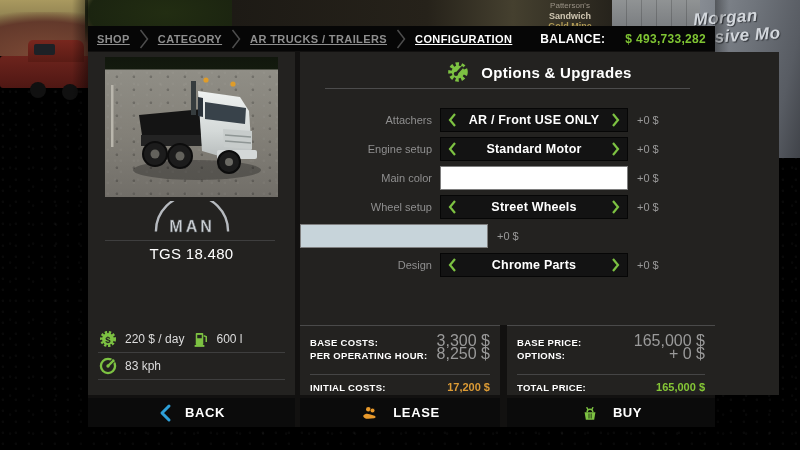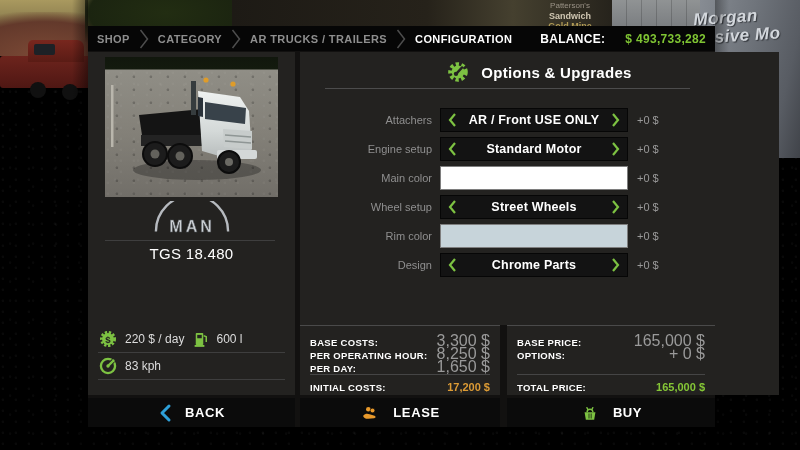--- a/index.html
+++ b/index.html
@@ -41,21 +41,21 @@
   .rt-w2{left:62px;top:84px;width:16px;height:16px;background:#101010;border-radius:50%;}
   .rt-w3{left:98px;top:85px;width:15px;height:15px;background:#101010;border-radius:50%;}
   .shadow-l{left:72px;top:0;width:16px;height:450px;background:linear-gradient(90deg,transparent,rgba(0,0,0,0.45));}
   .shadow-r{left:715px;top:0;width:14px;height:450px;background:linear-gradient(270deg,transparent,rgba(0,0,0,0.35));}
 
   
   .underlay{left:88px;top:26px;width:627px;height:401px;background:#121110;}
   .topbar{left:88px;top:26px;width:627px;height:25px;background:#060606;display:flex;align-items:center;
           padding:0 9px;box-sizing:border-box;}
   .crumbs{display:flex;align-items:center;gap:9px;flex:1;}
-  .crumb{color:#8e8e8e;font-size:11px;font-weight:bold;letter-spacing:0.4px;white-space:nowrap;}
+  .crumb{color:#8e8e8e;font-size:11px;font-weight:bold;letter-spacing:0.4px;white-space:nowrap;text-decoration:underline;}
   .crumb.active{color:#ffffff;}
   .sep{display:flex;align-items:center;}
   .balance{display:flex;align-items:baseline;gap:20px;font-size:12px;font-weight:bold;letter-spacing:0.3px;}
   .balance .lbl{color:#ffffff;}
   .balance .val{color:#7fc433;}
 
   .panel{background:#232220;}
   .left-panel{left:88px;top:52px;width:207px;height:343px;}
   .right-panel{left:300px;top:52px;width:479px;height:343px;}
 
@@ -316,21 +316,20 @@
           <span class="arrow">
               <svg width="11" height="16" viewBox="0 0 11 16">
                 <polyline points="3,2 8,8 3,14" fill="none" stroke="#7dc242" stroke-width="2.2"></polyline>
               </svg>
             </span>
         </div>
         <span class="opt-price">+0 $</span>
       </div>
 
       <div class="opt-row">
-        <span class="opt-label">Rim color</span>
         <div class="opt-swatch" style="background: rgb(199, 212, 218);"></div>
         <span class="opt-price">+0 $</span>
       </div>
 
       <div class="opt-row">
         <span class="opt-label">Design</span>
         <div class="opt-control">
           <span class="arrow">
               <svg width="11" height="16" viewBox="0 0 11 16">
                 <polyline points="8,2 3,8 8,14" fill="none" stroke="#7dc242" stroke-width="2.2"></polyline>
@@ -348,24 +347,20 @@
     </div>
 
     <div class="abs cost-half cost-left">
       <div class="cost-row">
           <span class="cost-label">BASE COSTS:</span>
           <span class="cost-value">3,300 $</span>
         </div>
       <div class="cost-row">
           <span class="cost-label">PER OPERATING HOUR:</span>
           <span class="cost-value">8,250 $</span>
-        </div>
-      <div class="cost-row">
-          <span class="cost-label">PER DAY:</span>
-          <span class="cost-value">1,650 $</span>
         </div>
       <div class="cost-sep"></div>
       <div class="cost-total">
         <span class="cost-label">INITIAL COSTS:</span>
         <span class="val-orange">17,200 $</span>
       </div>
     </div>
     <div class="abs cost-gap"></div>
     <div class="abs cost-half cost-right">
       <div class="cost-row">

